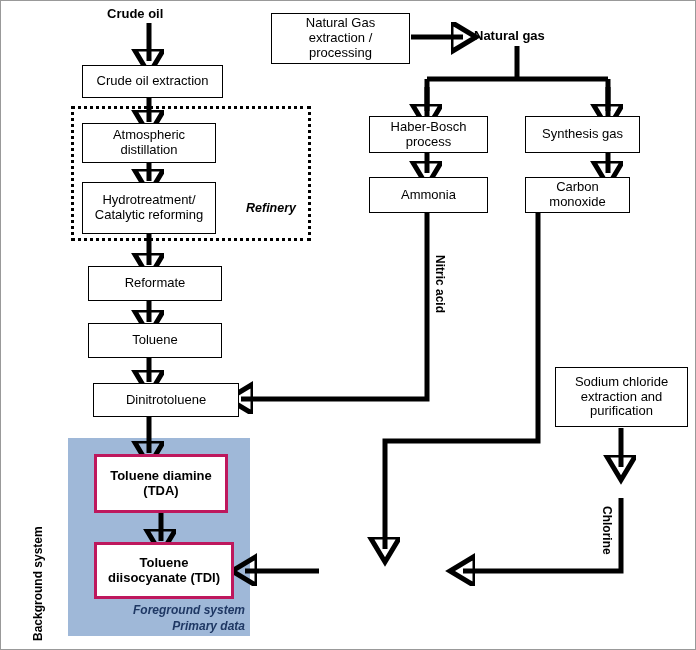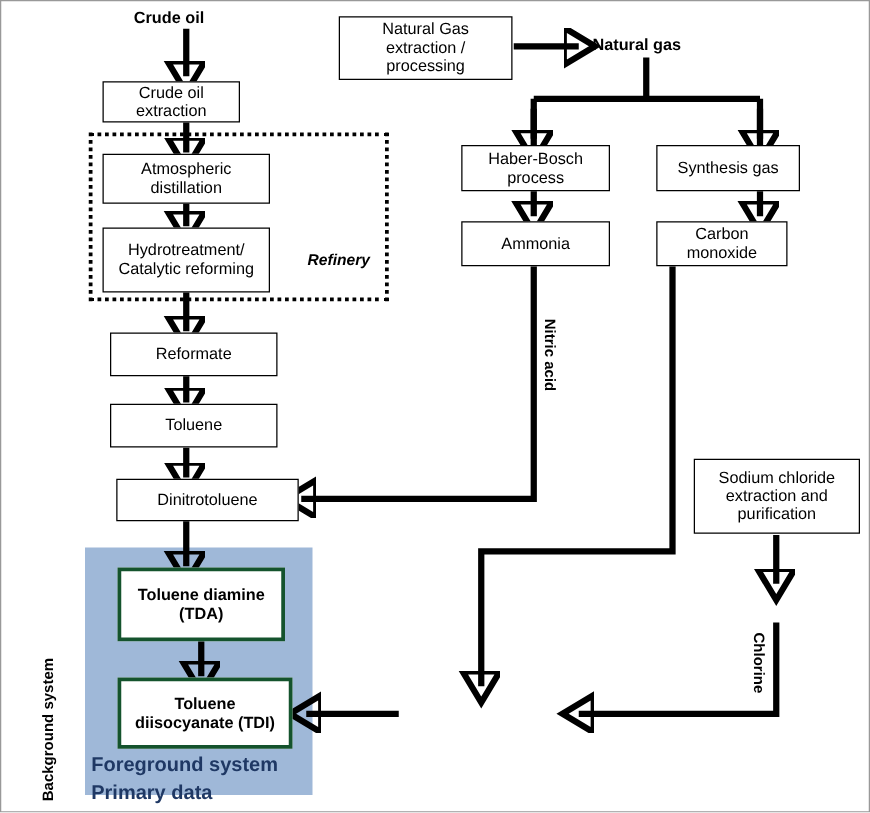--- a/index.html
+++ b/index.html
@@ -20,21 +20,21 @@
     display:flex;
     align-items:center;
     justify-content:center;
     text-align:center;
     font-size:13px;
     line-height:1.15;
     color:#000;
     white-space:pre-line;
     z-index:6;
   }
-  .node.bold{font-weight:bold;border:3px solid #14532d;}
+  .node.bold{font-weight:bold;border:3px solid #be185d;}
   .freetext{
     position:absolute;
     font-size:13px;
     font-weight:bold;
     color:#000;
     white-space:nowrap;
     z-index:7;
   }
   .refinery-box{
     position:absolute;
@@ -51,27 +51,28 @@
     color:#000;
     z-index:7;
   }
   .fg-box{
     position:absolute;
     background:#9fb8d8;
     z-index:1;
   }
   .fg-caption{
     position:absolute;
-    text-align:left;
-    font-size:16px;
+    text-align:right;
+    font-size:12px;
     font-weight:bold;
     color:#1f3864;
     line-height:1.35;
     white-space:pre-line;
     z-index:7;
+    font-style:italic;
   }
   .vlabel{
     position:absolute;
     font-size:12px;
     font-weight:bold;
     color:#000;
     white-space:nowrap;
     transform-origin:0 0;
     z-index:8;
   }
@@ -133,21 +134,21 @@
     <line x1="620" y1="427" x2="620" y2="466" stroke-width="5" marker-end="url(#ah)"></line>
 
     <path d="M620,497 L620,570 L462,570" stroke-width="5" marker-end="url(#ah)"></path>
 
     <line x1="318" y1="570" x2="244" y2="570" stroke-width="5" marker-end="url(#ah)"></line>
   </svg>
 
   <div class="freetext" style="left:106px;top:5px;">Crude oil</div>
   <div class="freetext" style="left:473px;top:27px;">Natural gas</div>
 
-  <div class="node" style="left:81px;top:64px;width:110px;height:33px;">Crude  oil extraction</div>
+  <div class="node" style="left:81px;top:64px;width:141px;height:33px;">Crude  oil extraction</div>
   <div class="node" style="left:81px;top:122px;width:134px;height:40px;">Atmospheric
 distillation</div>
   <div class="node" style="left:81px;top:181px;width:134px;height:52px;">Hydrotreatment/
 Catalytic  reforming</div>
   <div class="node" style="left:87px;top:265px;width:134px;height:35px;">Reformate</div>
   <div class="node" style="left:87px;top:322px;width:134px;height:35px;">Toluene</div>
   <div class="node" style="left:92px;top:382px;width:146px;height:34px;">Dinitrotoluene</div>
   <div class="node bold" style="left:93px;top:453px;width:134px;height:59px;">Toluene diamine
 (TDA)</div>
   <div class="node bold" style="left:93px;top:541px;width:140px;height:57px;">Toluene

